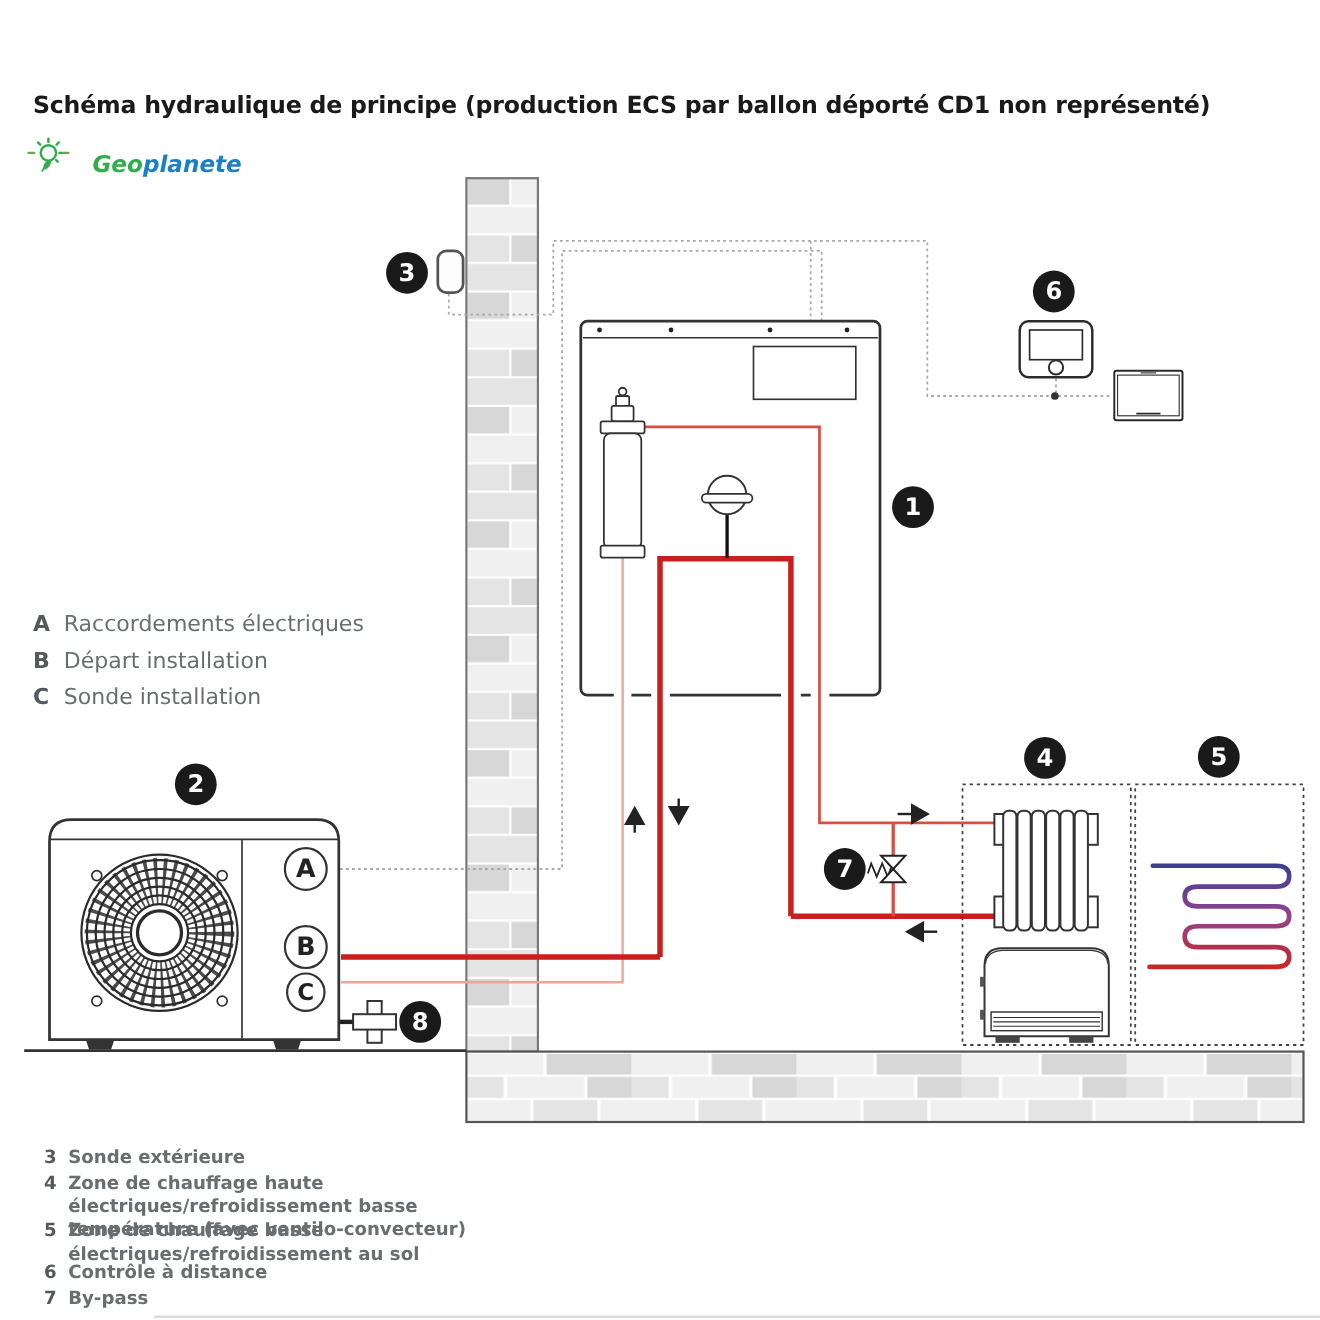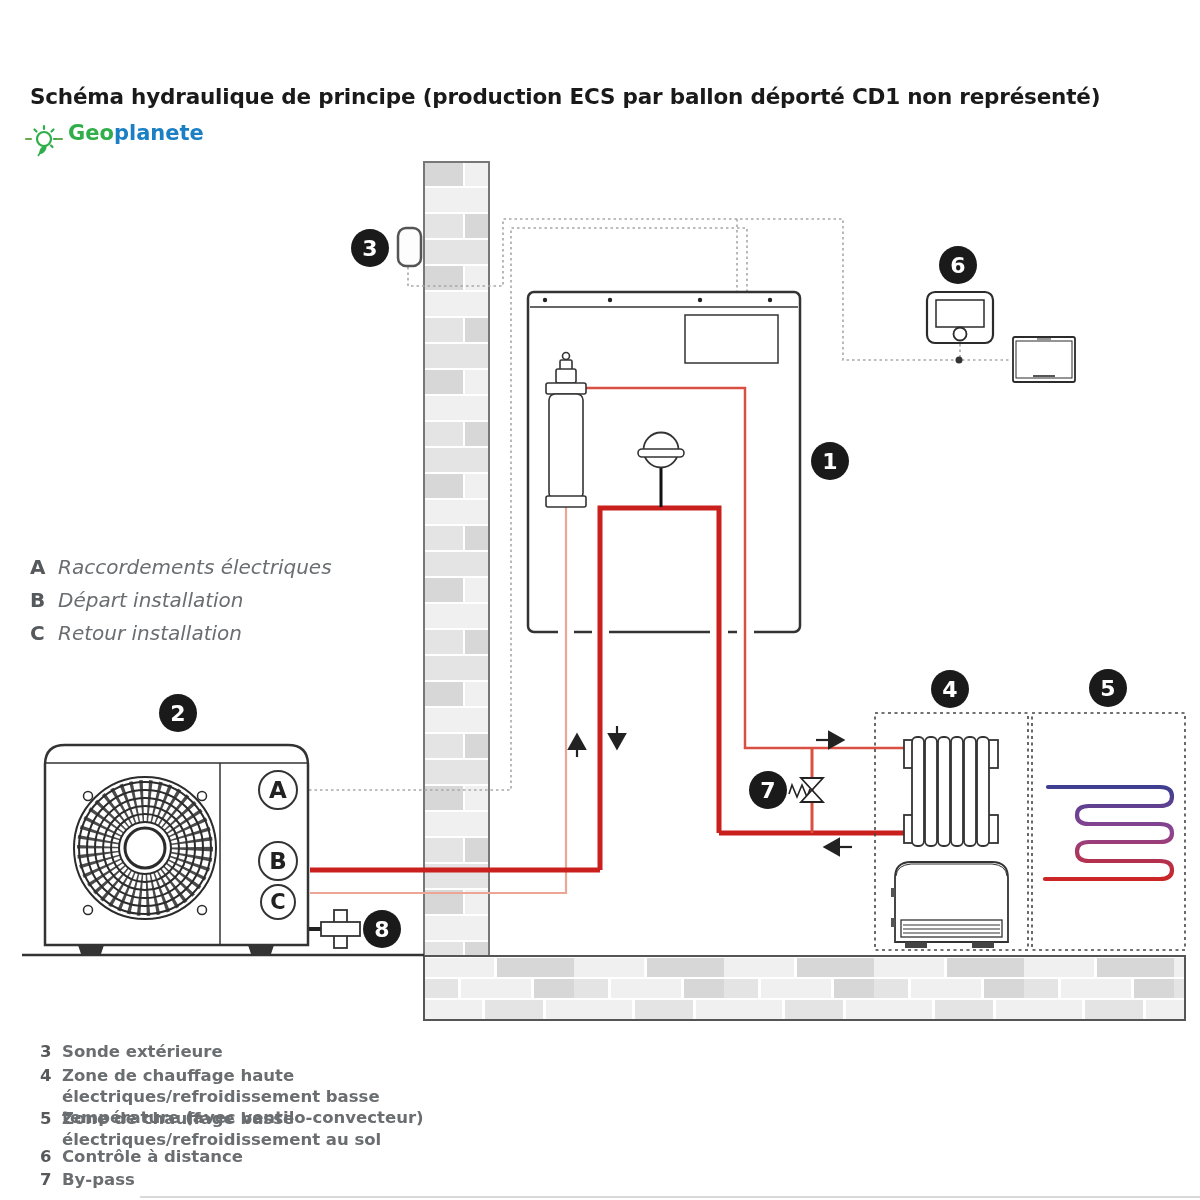--- a/index.html
+++ b/index.html
@@ -9,33 +9,33 @@
     --pipe-red-thick:#c9201d; --pipe-red-medium:#d94f41; --pipe-red-light:#eba695;
     --coil-blue:#3b3e90; --coil-red:#cc2524;
     --brick-light:#f0f0f0; --brick-mid:#e4e4e4; --brick-dark:#d7d7d7;
   }
   html,body{margin:0;padding:0;background:#fff;}
   body{width:1200px;height:1200px;position:relative;overflow:hidden;
        font-family:"DejaVu Sans","Liberation Sans",sans-serif;}
   .abs{position:absolute;}
   #title{left:30px;top:84px;width:1150px;font-size:21.5px;font-weight:bold;
          color:var(--title-black);letter-spacing:-0.2px;}
-  #logo{left:24px;top:121px;display:flex;align-items:flex-start;gap:4px;}
+  #logo{left:24px;top:121px;display:flex;align-items:flex-end;gap:20px;font-style:italic;}
   #logo .wordmark{font-size:21px;font-weight:bold;}
   #logo .geo{color:var(--logo-green);}
   #logo .planete{color:var(--logo-blue);}
   .badge{position:absolute;width:38px;height:38px;border-radius:50%;
          background:var(--badge-black);color:#fff;font-weight:bold;font-size:22px;
          display:flex;align-items:center;justify-content:center;z-index:6;}
   .port{position:absolute;border:2.5px solid var(--outline-dark);border-radius:50%;
         background:#fff;color:#222;font-weight:bold;display:flex;align-items:center;
         justify-content:center;z-index:5;box-sizing:border-box;}
   .legend-abc-row{position:absolute;display:flex;font-size:20px;}
   .legend-abc-row .key{width:28px;font-weight:bold;color:var(--key-gray);}
-  .legend-abc-row .lab{color:var(--text-gray);font-style:italic;}
+  .legend-abc-row .lab{color:var(--text-gray);}
   .legend-num-row{position:absolute;display:flex;font-size:16.5px;line-height:21px;}
   .legend-num-row .num{width:22px;font-weight:bold;color:var(--key-gray);flex:none;}
   .legend-num-row .lab{color:var(--text-gray);width:438px;font-weight:bold;}
   #diagram-svg{position:absolute;left:0;top:0;z-index:1;}
   #bottom-rule{position:absolute;left:140px;top:1196px;width:1060px;height:2px;
                background:#d9d9d9;}
 </style>
 </head>
 <body>
 
@@ -255,21 +255,21 @@
 <div class="legend-abc-row" style="left:30px;top:555px;">
   <span class="key">A</span>
   <span class="lab">Raccordements électriques</span>
 </div>
 <div class="legend-abc-row" style="left:30px;top:588px;">
   <span class="key">B</span>
   <span class="lab">Départ installation</span>
 </div>
 <div class="legend-abc-row" style="left:30px;top:621px;">
   <span class="key">C</span>
-  <span class="lab">Retour installation</span>
+  <span class="lab">Sonde installation</span>
 </div>
 
 <div class="legend-num-row" style="left:40px;top:1041px;">
   <span class="num">3</span>
   <div class="lab">Sonde extérieure</div>
 </div>
 <div class="legend-num-row" style="left:40px;top:1065px;">
   <span class="num">4</span>
   <div class="lab">Zone de chauffage haute électriques/refroidissement basse température (avec ventilo-convecteur)</div>
 </div>

